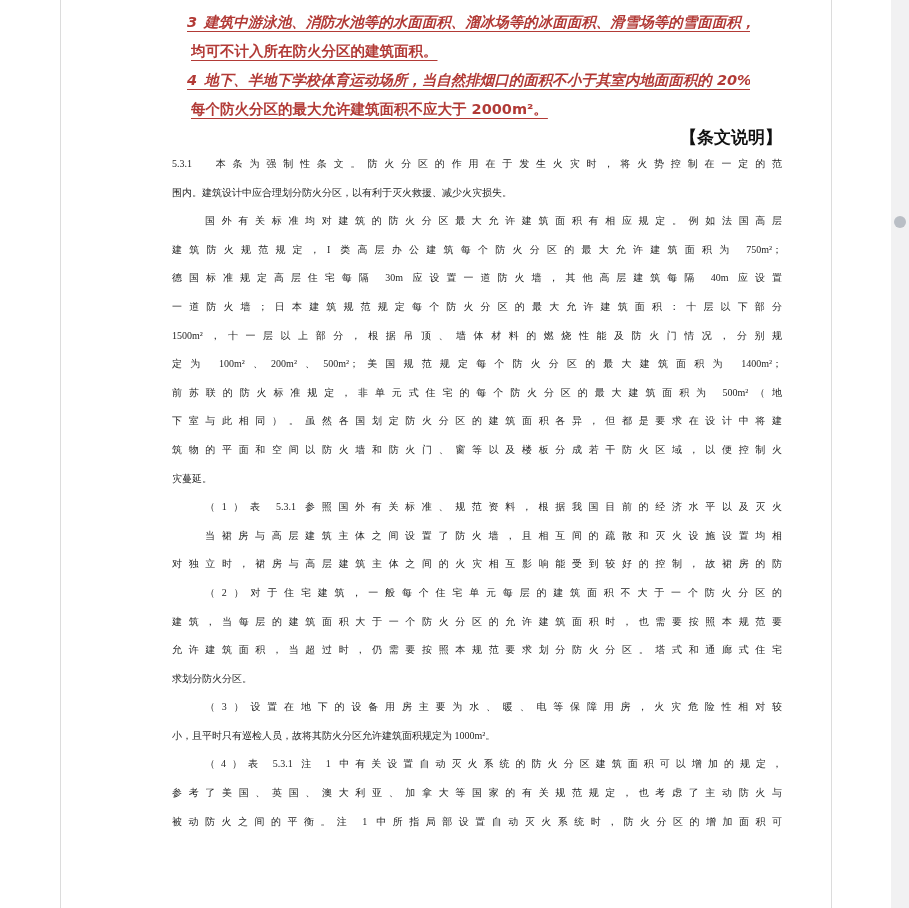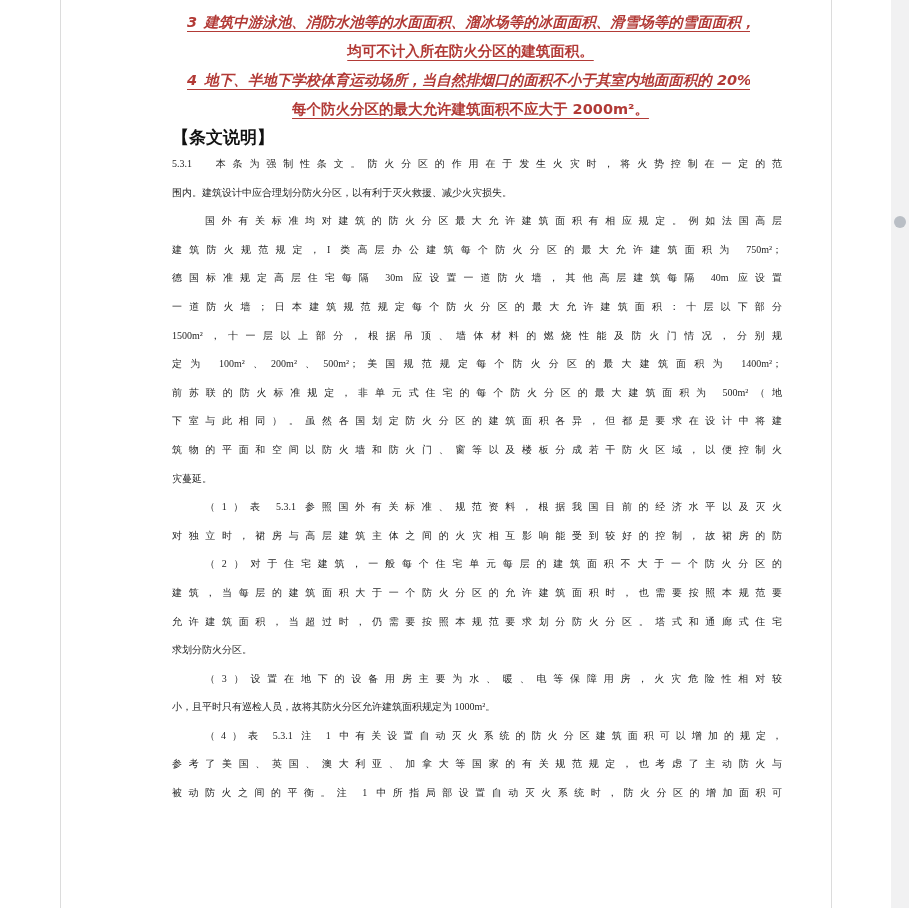--- a/index.html
+++ b/index.html
@@ -23,29 +23,29 @@
   
   .red-line{
     color:var(--red);
     font-family:"DejaVu Sans","Liberation Sans",sans-serif;
     font-weight:600;
     font-size:14.5px;line-height:29px;
     white-space:nowrap;overflow:hidden;
     text-decoration:underline;
     text-underline-offset:4px;
     text-decoration-thickness:1px;
-    text-align:center;
   }
   .red-first{padding-left:15px;width:563px;font-style:italic;}
   .red-cont{margin-left:19px;width:559px;}
   
   .section-header{
     font-family:"DejaVu Sans","Liberation Sans",sans-serif;
     font-weight:700;font-size:17px;line-height:22px;color:#111;
     margin:2px 0 0 0;
+    text-align:right;
   }
   
   .explanation{margin-top:2px;}
   .bline{
     font-size:10px;line-height:28.6px;color:var(--ink);
     white-space:nowrap;overflow:hidden;width:610px;
   }
   .j{text-align:justify;text-align-last:justify;}
   .ind{text-indent:33px;}
 </style>
@@ -70,20 +70,21 @@
       <div class="bline j">建筑防火规范规定，I 类高层办公建筑每个防火分区的最大允许建筑面积为 750m²；</div>
       <div class="bline j">德国标准规定高层住宅每隔 30m 应设置一道防火墙，其他高层建筑每隔 40m 应设置</div>
       <div class="bline j">一道防火墙；日本建筑规范规定每个防火分区的最大允许建筑面积：十层以下部分</div>
       <div class="bline j">1500m²，十一层以上部分，根据吊顶、墙体材料的燃烧性能及防火门情况，分别规</div>
       <div class="bline j">定为 100m²、200m²、500m²；美国规范规定每个防火分区的最大建筑面积为 1400m²；</div>
       <div class="bline j">前苏联的防火标准规定，非单元式住宅的每个防火分区的最大建筑面积为 500m²（地</div>
       <div class="bline j">下室与此相同）。虽然各国划定防火分区的建筑面积各异，但都是要求在设计中将建</div>
       <div class="bline j">筑物的平面和空间以防火墙和防火门、窗等以及楼板分成若干防火区域，以便控制火</div>
       <div class="bline">灾蔓延。</div>
       <div class="bline j ind">（1）表 5.3.1 参照国外有关标准、规范资料，根据我国目前的经济水平以及灭火</div>
+      <div class="bline j ind">当裙房与高层建筑主体之间设置了防火墙，且相互间的疏散和灭火设施设置均相</div>
       <div class="bline j">对独立时，裙房与高层建筑主体之间的火灾相互影响能受到较好的控制，故裙房的防</div>
       <div class="bline j ind">（2）对于住宅建筑，一般每个住宅单元每层的建筑面积不大于一个防火分区的</div>
       <div class="bline j">建筑，当每层的建筑面积大于一个防火分区的允许建筑面积时，也需要按照本规范要</div>
       <div class="bline j">允许建筑面积，当超过时，仍需要按照本规范要求划分防火分区。塔式和通廊式住宅</div>
       <div class="bline">求划分防火分区。</div>
       <div class="bline j ind">（3）设置在地下的设备用房主要为水、暖、电等保障用房，火灾危险性相对较</div>
       <div class="bline">小，且平时只有巡检人员，故将其防火分区允许建筑面积规定为 1000m²。</div>
       <div class="bline j ind">（4）表 5.3.1 注 1 中有关设置自动灭火系统的防火分区建筑面积可以增加的规定，</div>
       <div class="bline j">参考了美国、英国、澳大利亚、加拿大等国家的有关规范规定，也考虑了主动防火与</div>
       <div class="bline j">被动防火之间的平衡。注 1 中所指局部设置自动灭火系统时，防火分区的增加面积可</div>

